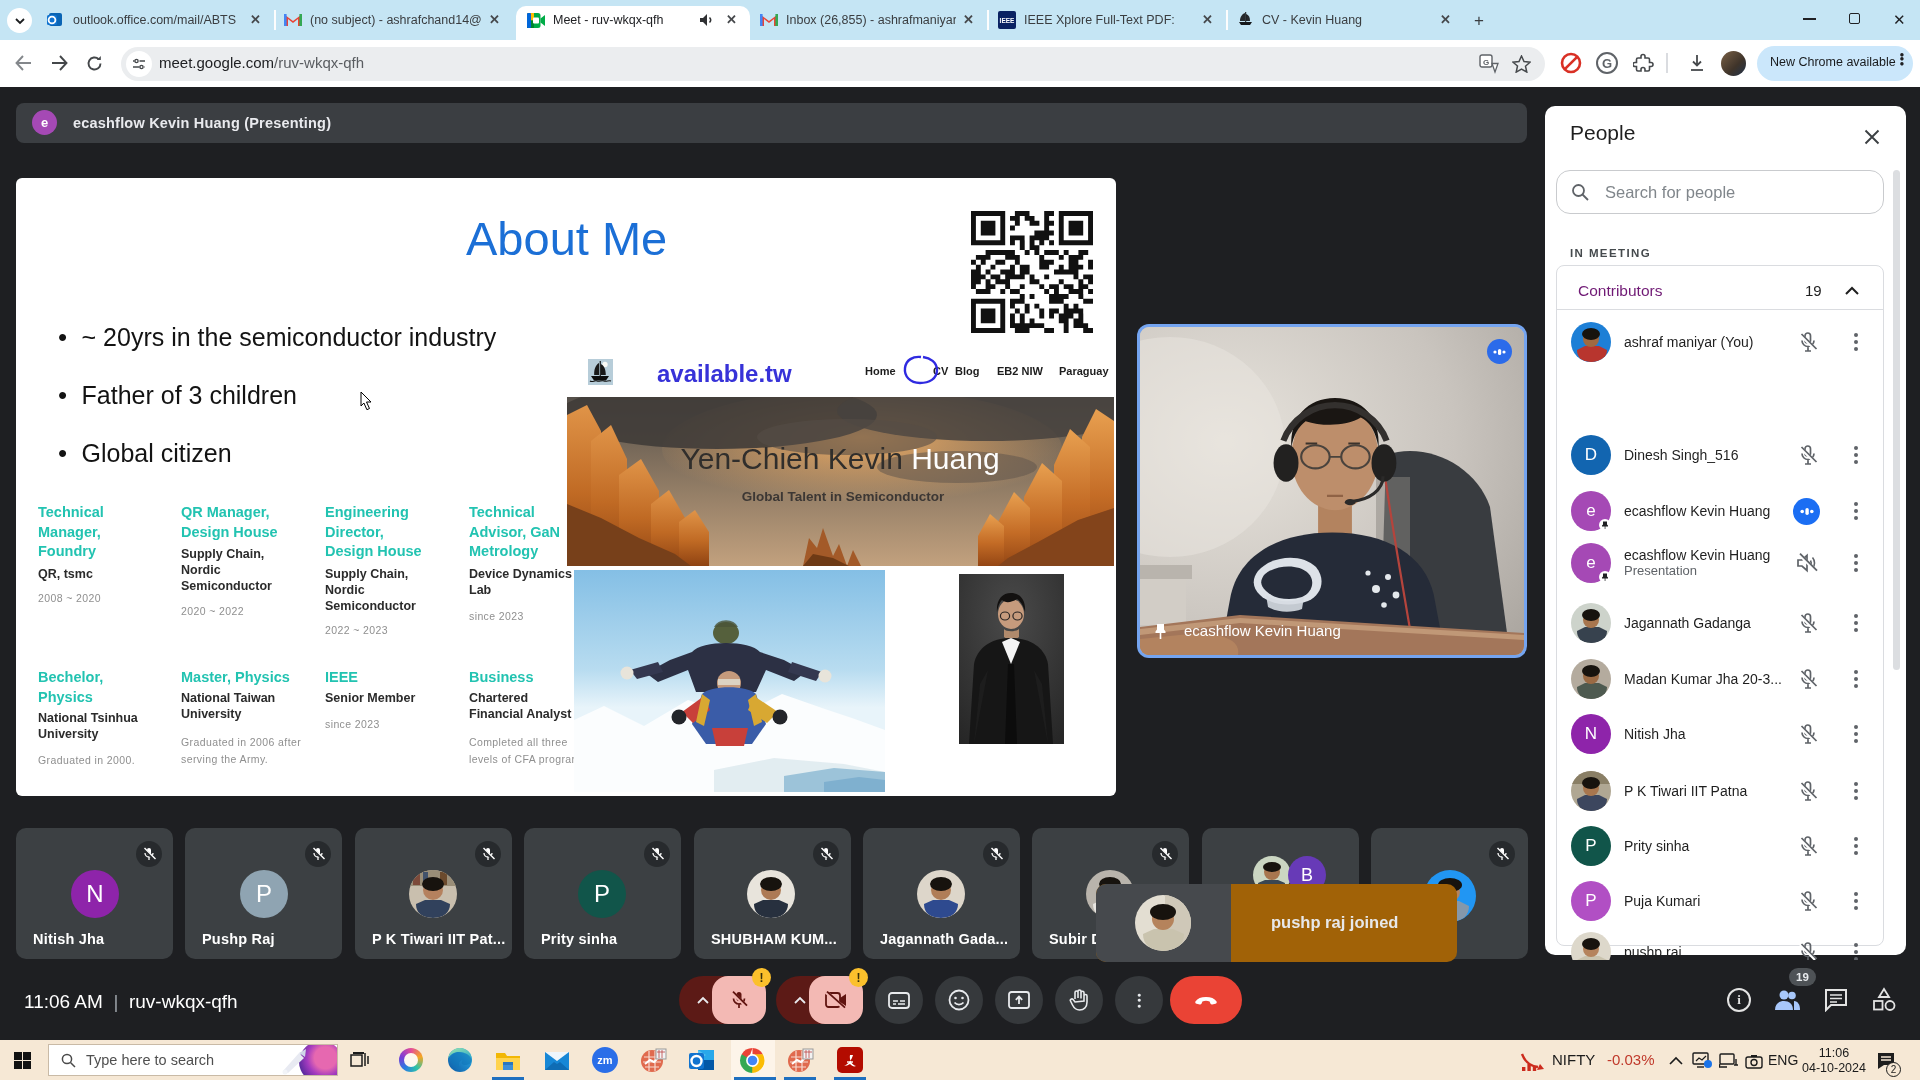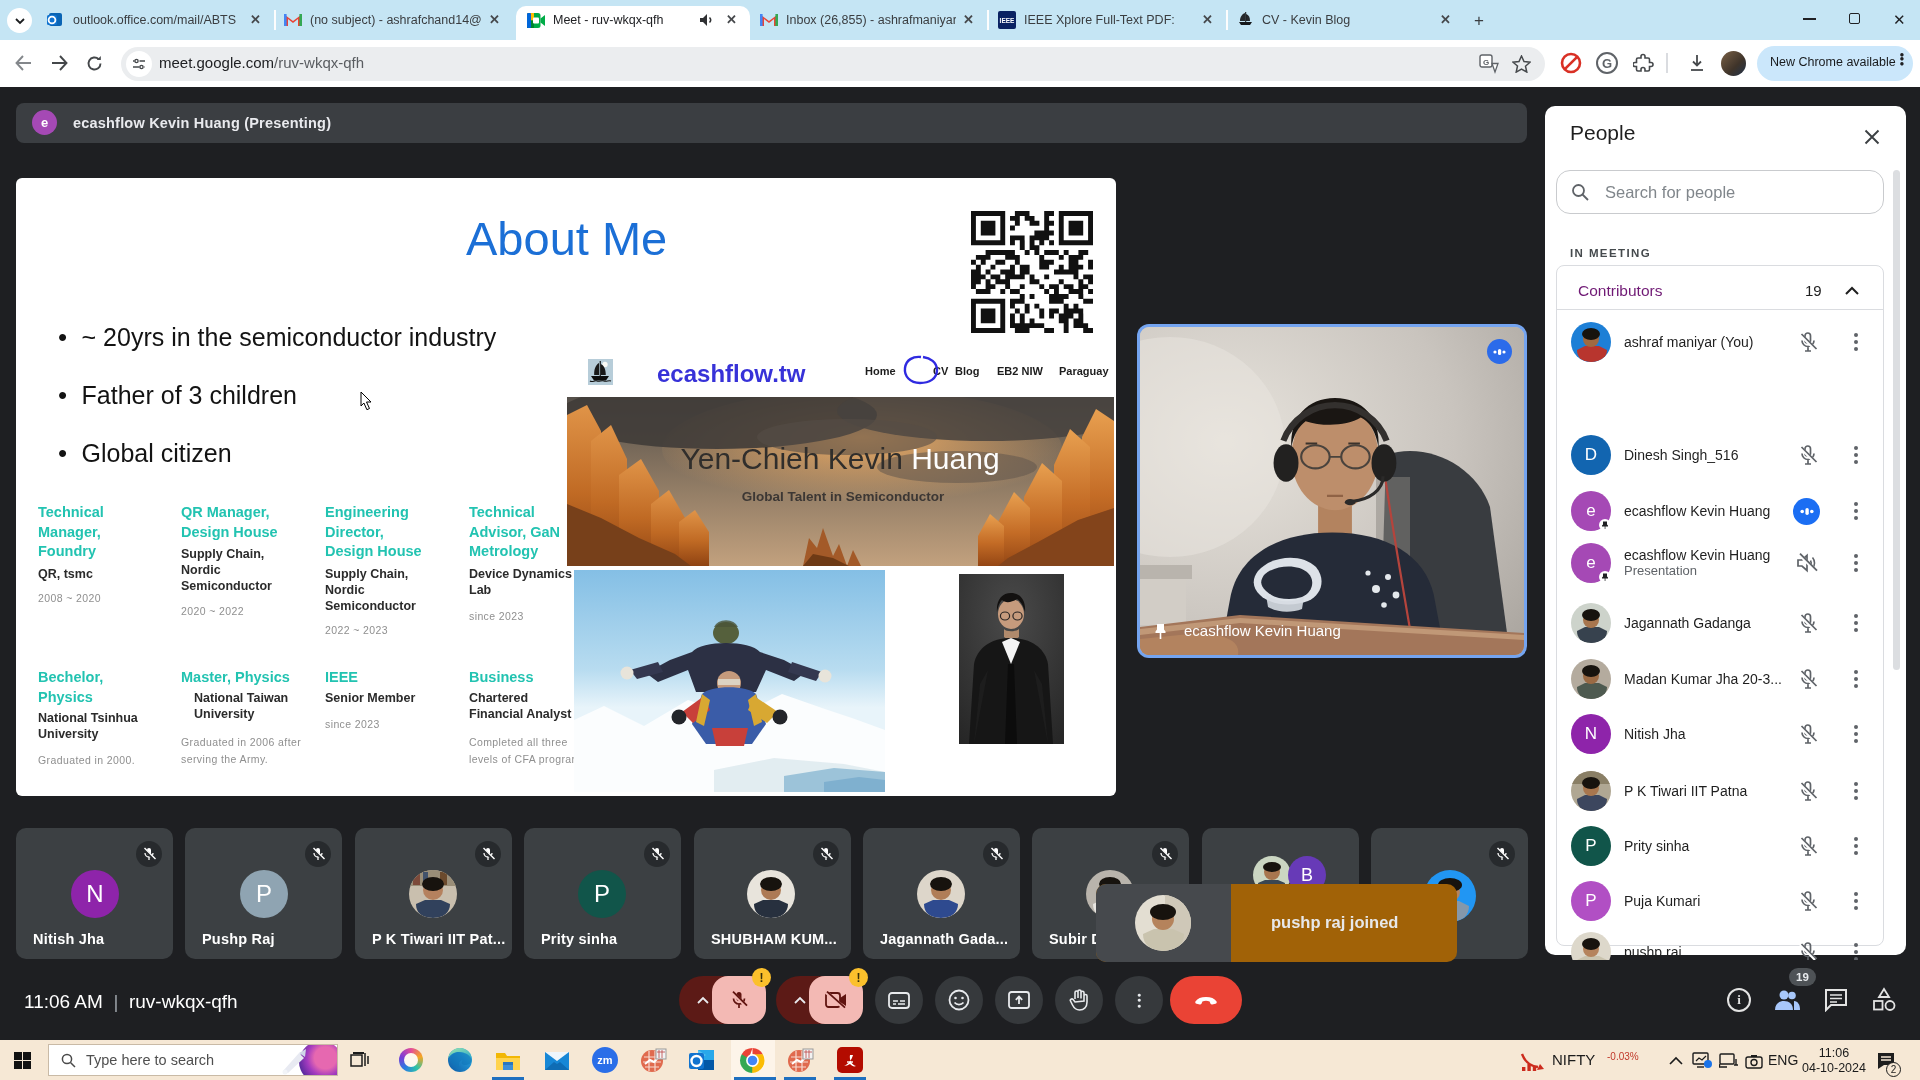--- a/index.html
+++ b/index.html
@@ -73,21 +73,21 @@
   </div>
 <div class="ab tabtxt" style="left:1024px;top:13px;width:160px">IEEE Xplore Full-Text PDF:</div>
 <div class="ab x" style="left:1202px;top:12px">✕</div>
 <div class="ab" style="left:1226px;top:10px;width:2px;height:20px;background:#fdfdfd"></div>
 
 <svg class="ab" width="17" height="17" viewBox="0 0 17 17" style="left:1237px;top:11px">
     <path d="M2 11h13l-2 3H4z" fill="#16181a"></path>
     <path d="M8 2c-3 1-5 4-5 8h5zM9 3c3 1 4 3.5 4 7H9z" fill="#26292c"></path>
     <rect x="8.2" y="1" width="1" height="10" fill="#111"></rect>
   </svg>
-<div class="ab tabtxt" style="left:1262px;top:13px;width:152px">CV - Kevin Blog</div>
+<div class="ab tabtxt" style="left:1262px;top:13px;width:152px">CV - Kevin Huang</div>
 <div class="ab x" style="left:1440px;top:12px">✕</div>
 <div class="ab" style="left:1474px;top:11px;font-size:17px;color:#3a3d40;font-weight:400">+</div>
 
 <div class="ab" style="left:1803px;top:18px;width:13px;height:1.6px;background:#202124"></div>
 <div class="ab" style="left:1849px;top:13px;width:11px;height:11px;border:1.6px solid #202124;border-radius:2px"></div>
 <div class="ab" style="left:1893px;top:11px;font-size:15px;color:#202124;font-weight:400">✕</div>
 
 <div class="ab" style="left:0;top:40px;width:1920px;height:47px;background:#fff"></div>
 <svg class="ab" width="17" height="16" viewBox="0 0 17 16" style="left:15px;top:55px">
     <path d="M8 1L1.5 8 8 15M1.5 8H16" stroke="#83878b" stroke-width="1.9" fill="none"></path>
@@ -161,38 +161,38 @@
   <div class="ps" style="left:309px;top:388px">Supply Chain,<br>Nordic<br>Semiconductor</div>
   <div class="pd" style="left:309px;top:446px">2022 ~ 2023</div>
   <div class="pr" style="left:453px;top:325px">Technical<br>Advisor, GaN<br>Metrology</div>
   <div class="ps" style="left:453px;top:388px">Device Dynamics<br>Lab</div>
   <div class="pd" style="left:453px;top:432px">since 2023</div>
 
   <div class="pr" style="left:22px;top:490px">Bechelor,<br>Physics</div>
   <div class="ps" style="left:22px;top:532px">National Tsinhua<br>University</div>
   <div class="pd" style="left:22px;top:576px">Graduated in 2000.</div>
   <div class="pr" style="left:165px;top:490px">Master, Physics</div>
-  <div class="ps" style="left:178px;top:512px">National Taiwan<br>University</div>
+  <div class="ps" style="left:165px;top:512px">National Taiwan<br>University</div>
   <div class="pd" style="left:165px;top:556px;line-height:17px">Graduated in 2006 after<br>serving the Army.</div>
   <div class="pr" style="left:309px;top:490px">IEEE</div>
   <div class="ps" style="left:309px;top:512px">Senior Member</div>
   <div class="pd" style="left:309px;top:540px">since 2023</div>
   <div class="pr" style="left:453px;top:490px">Business</div>
   <div class="ps" style="left:453px;top:512px">Chartered<br>Financial Analyst</div>
   <div class="pd" style="left:453px;top:556px;line-height:17px">Completed all three<br>levels of CFA program.</div>
 
   <div class="ab" style="left:572px;top:181px;width:25px;height:26px;background:#b7cdd9"></div>
   <svg class="ab" width="23" height="24" viewBox="0 0 23 24" style="left:573px;top:182px">
       <circle cx="16" cy="4.5" r="2.7" fill="#fafaf6"></circle>
       <path d="M2 16h18l-3 4.5H5z" fill="#0d0d0d"></path>
       <path d="M10 3C6.5 5 5 9.5 5.2 15H10zM11.8 4c3.4 1.6 5 5.5 5 11h-5z" fill="#191919"></path>
       <rect x="10.7" y="1" width="1.1" height="15" fill="#0d0d0d"></rect>
       <path d="M1 21c2.4 1.8 4.6-1 7 0s4.6-1 7 0 4.6-1 7 0" stroke="#111" stroke-width="1.1" fill="none"></path>
     </svg>
-  <div class="ab" style="left:641px;top:182px;font-size:24px;font-weight:700;color:#3732d8">ecashflow.tw</div>
+  <div class="ab" style="left:641px;top:182px;font-size:24px;font-weight:700;color:#3732d8">available.tw</div>
   <div class="navl" style="left:849px">Home</div>
   <div class="navl" style="left:917px">CV</div>
   <svg class="ab" width="42" height="33" viewBox="0 0 42 33" style="left:884px;top:176px">
       <path d="M21 3C13 2 6 6 5 14c-1 8 5 15 15 15 9 0 17-4 17-13C37 8 30 4 23 3" fill="none" stroke="#2f2ae0" stroke-width="2.4"></path>
     </svg>
   <div class="navl" style="left:939px">Blog</div>
   <div class="navl" style="left:981px">EB2 NIW</div>
   <div class="navl" style="left:1043px">Paraguay</div>
 
   <svg class="ab" width="547" height="169" viewBox="0 0 547 169" style="left:551px;top:219px" preserveAspectRatio="none">
@@ -903,21 +903,21 @@
 <div class="ab" style="left:834px;top:1077px;width:32px;height:3px;background:#1e6fc0"></div>
 
 <svg class="ab" width="26" height="22" viewBox="0 0 26 22" style="left:1520px;top:1050px">
     <path d="M2 4c3 8 8 12 16 13" stroke="#cc2b1d" stroke-width="2.4" fill="none"></path>
     <path d="M24 19l-7 1 3-6z" fill="#cc2b1d"></path>
     <rect x="2" y="17" width="3.4" height="4" fill="#cc2b1d"></rect>
     <rect x="7.4" y="14" width="3.4" height="7" fill="#cc2b1d"></rect>
     <rect x="12.8" y="17" width="3.4" height="4" fill="#cc2b1d"></rect>
   </svg>
 <div class="ab" style="left:1552px;top:1051px;font-size:15px;color:#1b1b1b">NIFTY</div>
-<div class="ab" style="left:1607px;top:1051px;font-size:10px;color:#c0392b">-0.03%</div>
+<div class="ab" style="left:1607px;top:1051px;font-size:15px;color:#c0392b">-0.03%</div>
 <svg class="ab" width="14" height="9" viewBox="0 0 14 9" style="left:1669px;top:1056px">
     <path d="M1 8l6-6 6 6" stroke="#1b1b1b" stroke-width="1.6" fill="none"></path>
   </svg>
 <svg class="ab" width="20" height="17" viewBox="0 0 20 17" style="left:1692px;top:1052px">
     <rect x="1" y="1" width="15" height="11" rx="1" fill="none" stroke="#1b1b1b" stroke-width="1.4"></rect>
     <path d="M5 15h7" stroke="#1b1b1b" stroke-width="1.4"></path>
     <path d="M4 9l3-3 3 2 4-4" stroke="#1b1b1b" stroke-width="1.2" fill="none"></path>
     <circle cx="16" cy="12" r="4" fill="#1a73e8"></circle>
   </svg>
 <svg class="ab" width="20" height="16" viewBox="0 0 20 16" style="left:1719px;top:1053px">

